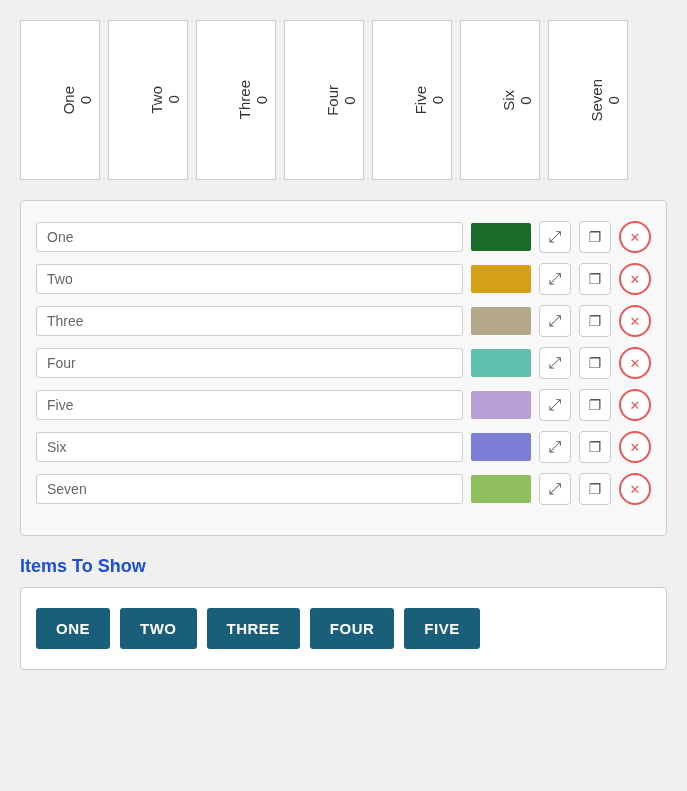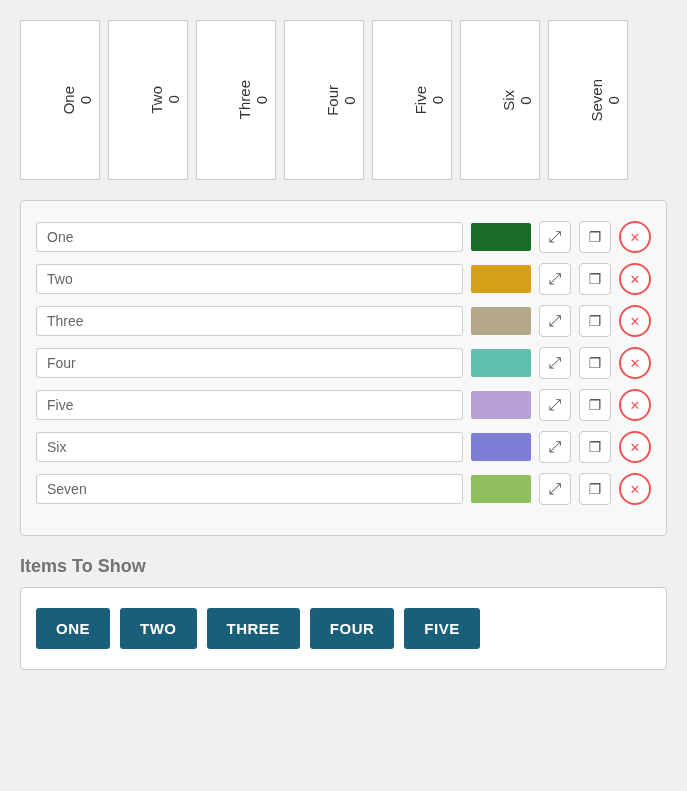--- a/index.html
+++ b/index.html
@@ -93,21 +93,21 @@
       color: #e55;
       font-size: 13px;
       width: 32px;
       height: 32px;
     }
 
     
     .items-section-title {
       font-size: 18px;
       font-weight: bold;
-      color: #737373;
+      color: #1d4ed8;
       margin-bottom: 10px;
     }
     .items-buttons-panel {
       background: white;
       border: 1px solid #ccc;
       border-radius: 4px;
       padding: 20px 15px;
       display: flex;
       gap: 10px;
       flex-wrap: wrap;

